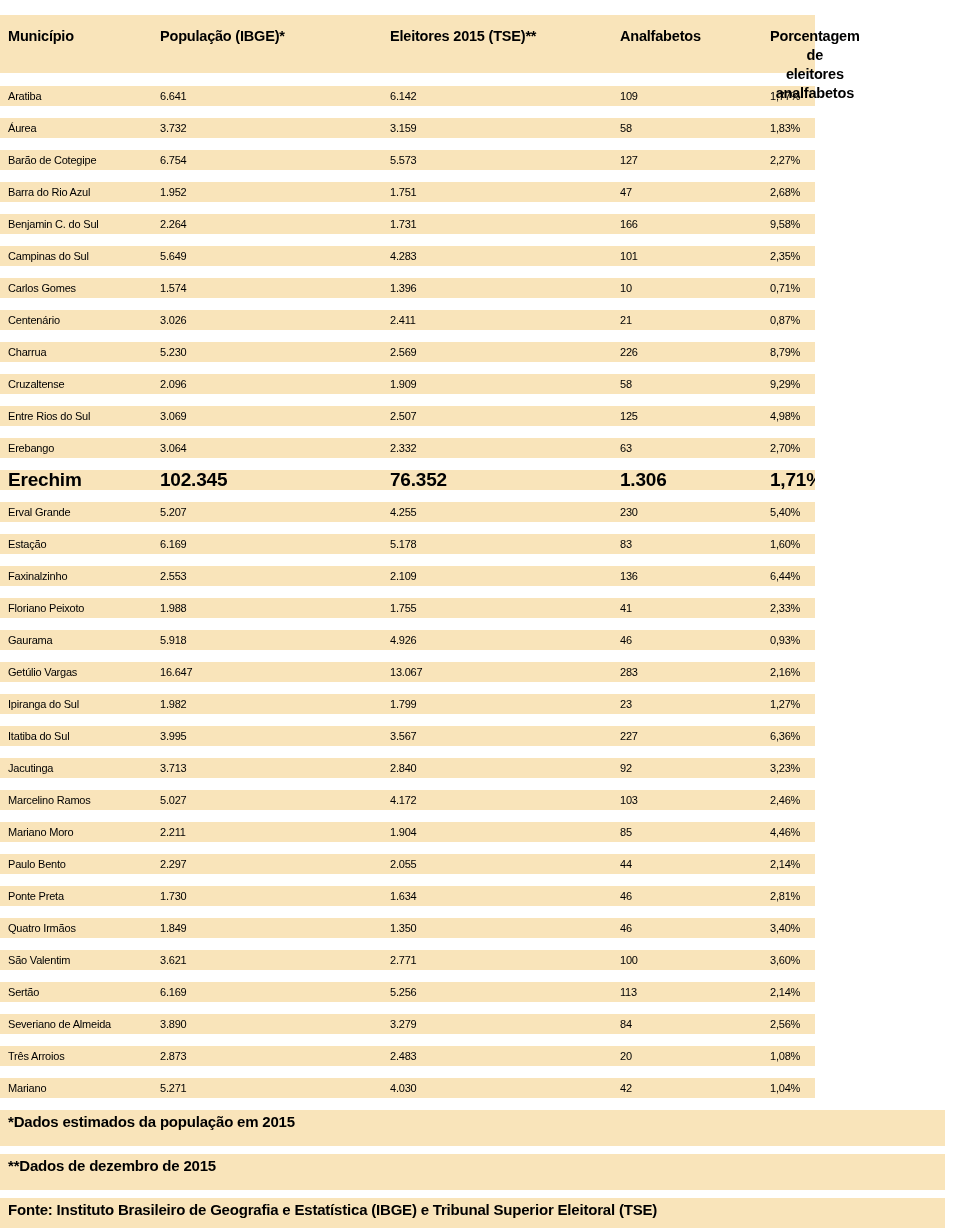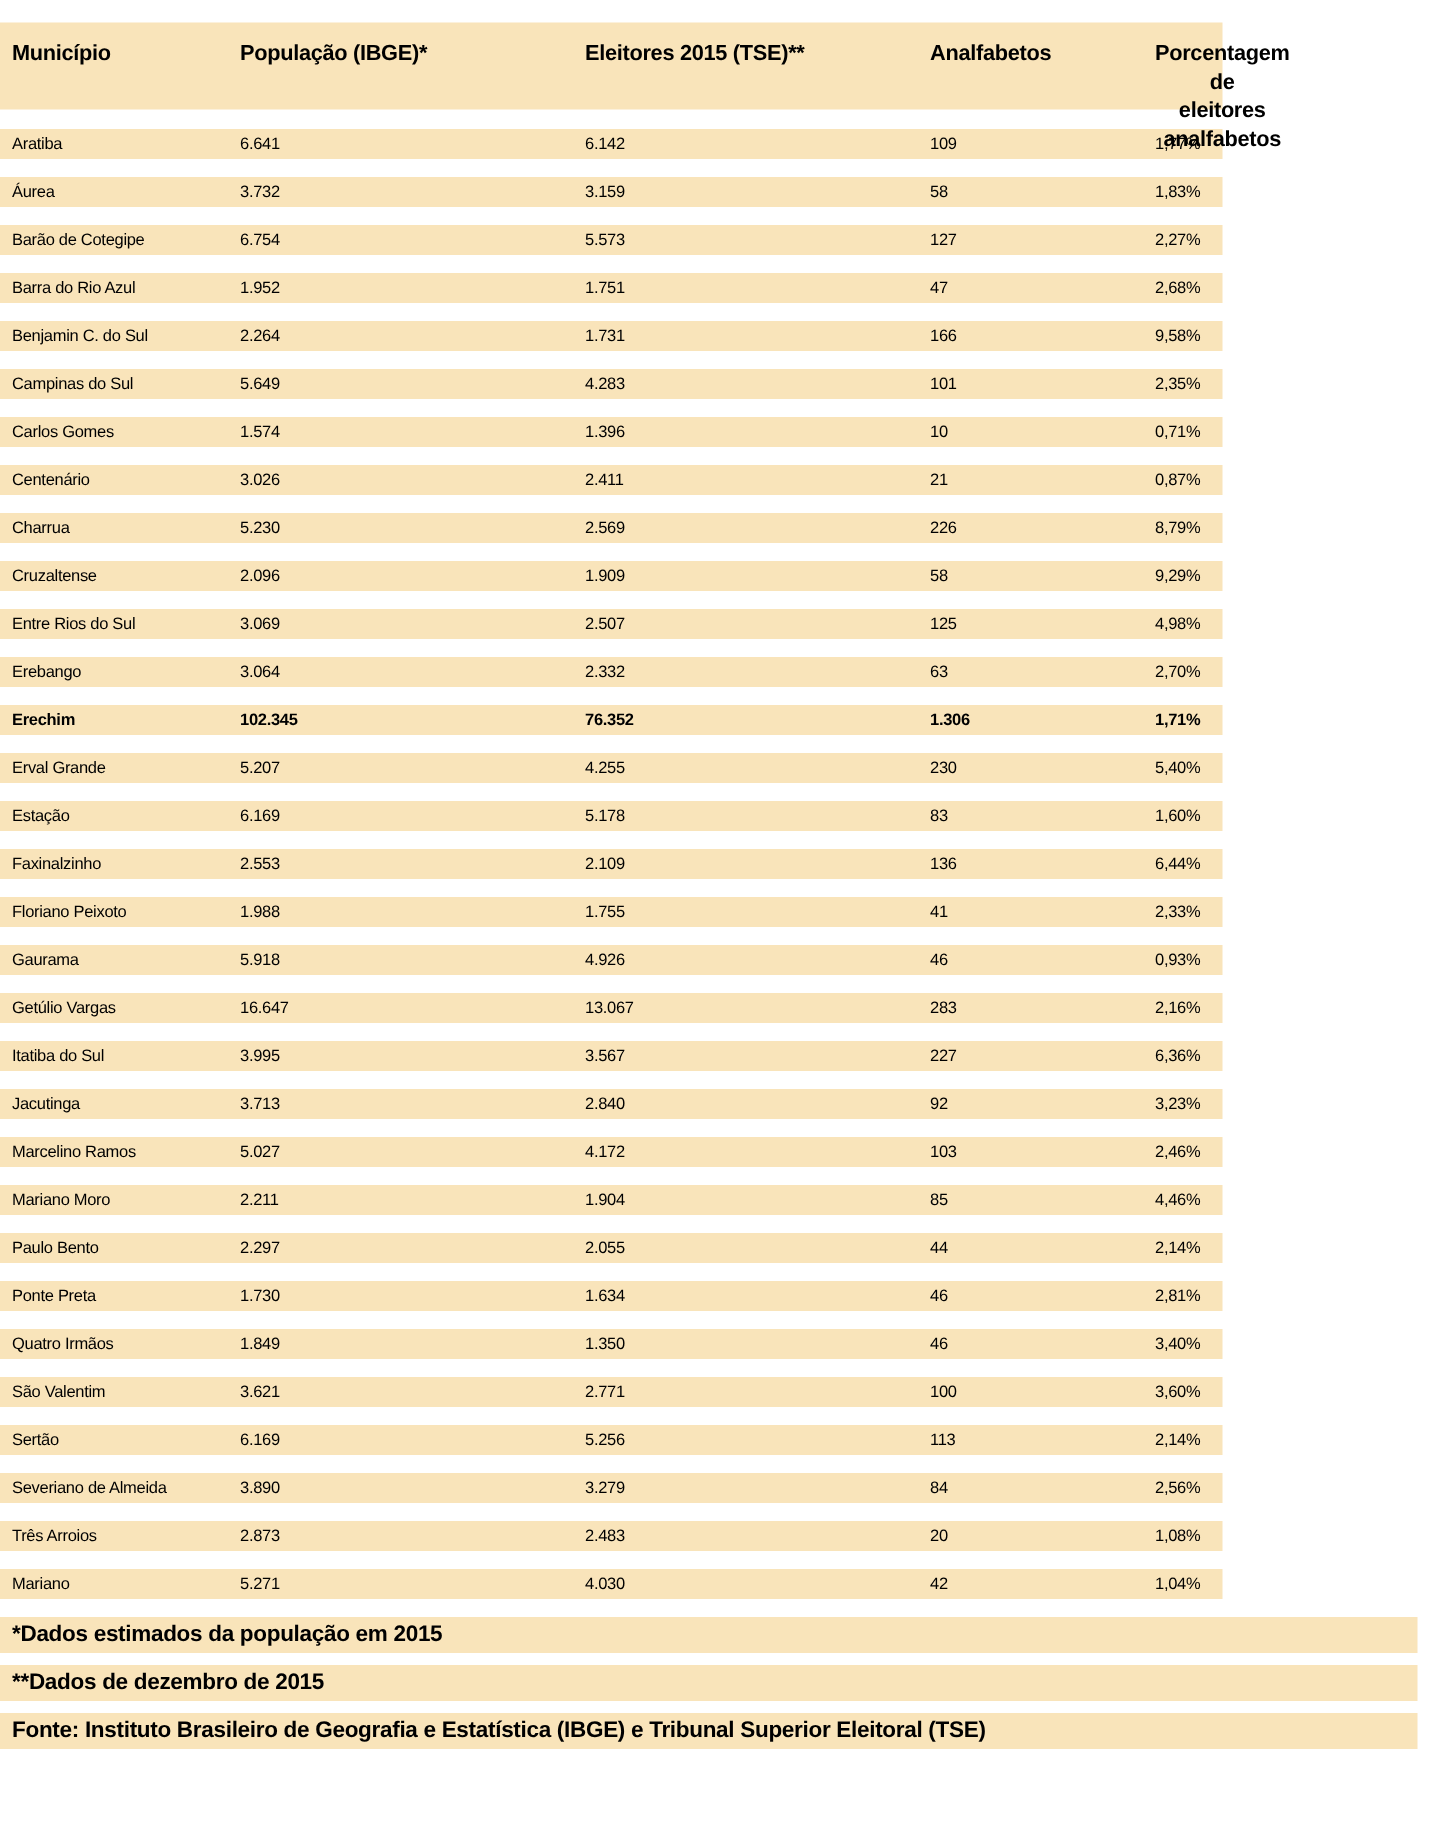--- a/index.html
+++ b/index.html
@@ -44,29 +44,29 @@
     font-size: 11px;
     letter-spacing: -0.2px;
   }
   .data-row .cell {
     line-height: 20px;
     white-space: nowrap;
     overflow: hidden;
   }
   .data-row.bold {
     font-weight: bold;
-    font-size: 11px;
+    font-size: 19px;
   }
   .cell.col-mun { padding-left: 8px; }
   .cell.col-pct { text-align: center; }
   .header-row .cell.col-pct { padding-right: 2px; }
   .data-row .cell.col-pct { padding-right: 30px; }
   .footnote {
     width: 937px;
-    height: 24px;
+    height: 36px;
     line-height: 24px;
     background: var(--band, #f9e4ba);
     margin-bottom: 8px;
     font-weight: bold;
     font-size: 15px;
     letter-spacing: -0.2px;
     padding-left: 8px;
     white-space: nowrap;
   }
   .footnotes { margin-top: 2px; }
@@ -234,20 +234,27 @@
   </div>
 
   <div class="row data-row">
     <div class="cell col-mun">Getúlio Vargas</div>
     <div class="cell col-pop">16.647</div>
     <div class="cell col-ele">13.067</div>
     <div class="cell col-ana">283</div>
     <div class="cell col-pct">2,16%</div>
   </div>
 
+  <div class="row data-row">
+    <div class="cell col-mun">Ipiranga do Sul</div>
+    <div class="cell col-pop">1.982</div>
+    <div class="cell col-ele">1.799</div>
+    <div class="cell col-ana">23</div>
+    <div class="cell col-pct">1,27%</div>
+  </div>
 
   <div class="row data-row">
     <div class="cell col-mun">Itatiba do Sul</div>
     <div class="cell col-pop">3.995</div>
     <div class="cell col-ele">3.567</div>
     <div class="cell col-ana">227</div>
     <div class="cell col-pct">6,36%</div>
   </div>
 
   <div class="row data-row">

